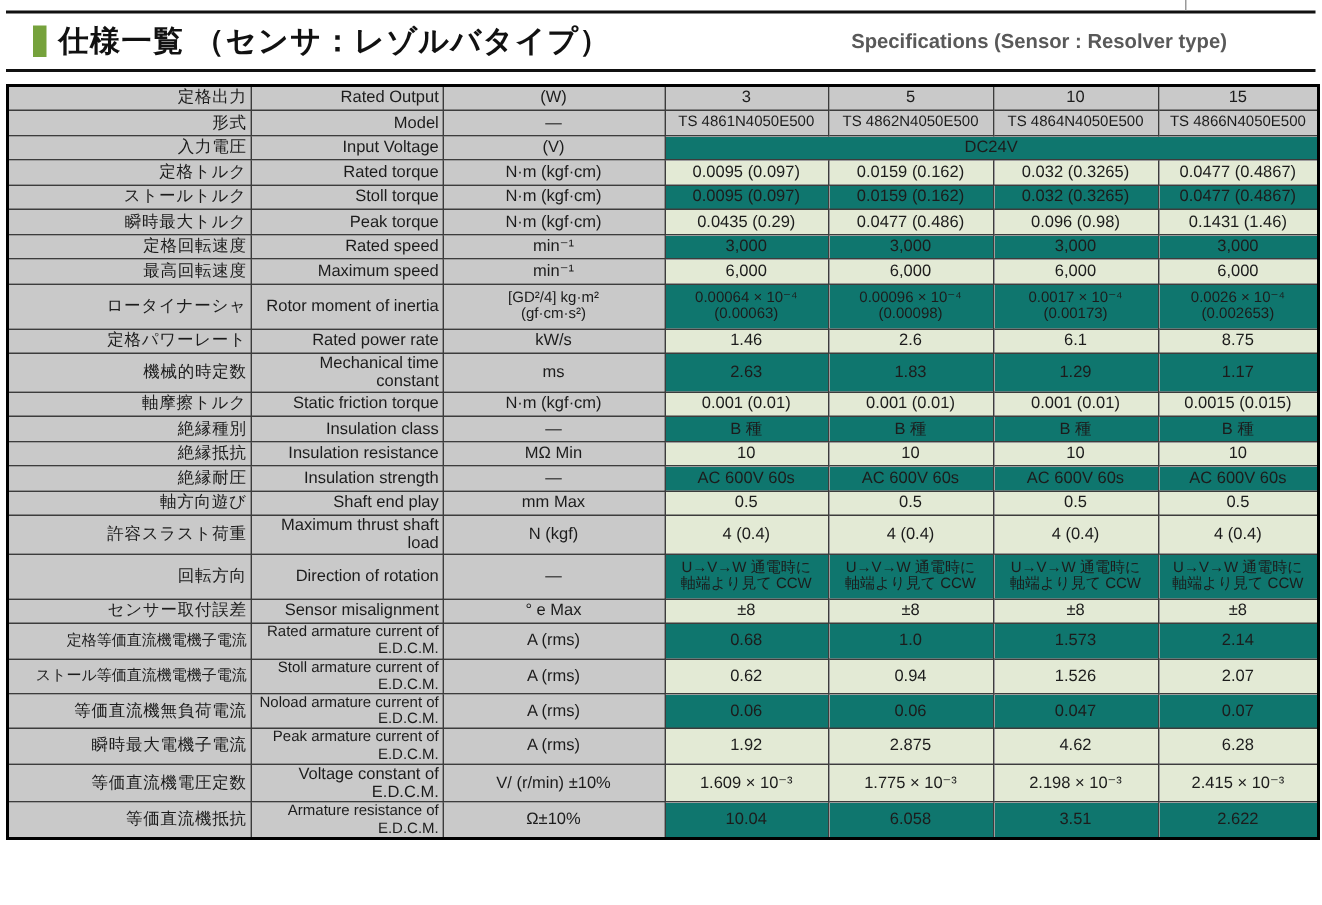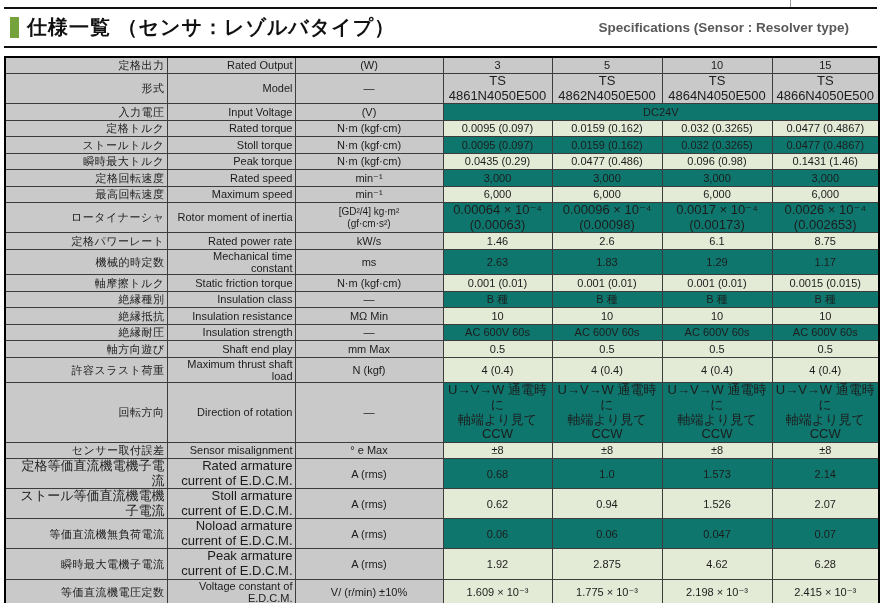--- a/index.html
+++ b/index.html
@@ -15,33 +15,33 @@
   .page { position: absolute; inset: 0; }
   .top-divider {
     position: absolute; left: 790px; top: 0; width: 1px; height: 7px;
     background: #9a9a9a;
   }
   .rule { margin: 0 4px; background: #111; }
   .rule-top { margin-top: 7px; height: 2px; }
   .rule-bottom { height: 2px; }
   .title-row {
     display: flex; align-items: center;
-    height: 37px; padding: 0 4px;
+    height: 37px; padding: 0 16px;
   }
   .accent-bar {
     width: 9px; height: 21px; background: #76a23c;
     margin-left: 6px; margin-right: 8px; flex: 0 0 auto;
   }
   .page-title {
     margin: 0; font-size: 20px; font-weight: bold; letter-spacing: 1px;
     color: #111; flex: 1 1 auto;
   }
   .page-subtitle {
     font-size: 13.5px; font-weight: bold; color: #595959;
-    margin-right: 28px; white-space: nowrap;
+    margin-right: 47px; white-space: nowrap;
   }
   table.spec {
     border-collapse: collapse; table-layout: fixed;
     margin: 8px 0 0 4px;
     width: 874px;
     border: 2px solid #000;
   }
   td {
     border: 1px solid #3c3c3c;
     font-size: 11px;
@@ -53,21 +53,21 @@
   }
   tr.normal { height: 16.5px; }
   tr.tall   { height: 30px; }
   td.lab  { background: #c9c9c9; text-align: right; padding-left: 5px; }
   td.ja   { letter-spacing: 0.5px; }
   td.unit { background: #c9c9c9; text-align: center; }
   td.val  { text-align: center; }
   td.bg-gray  { background: #c9c9c9; }
   td.bg-white { background: #0f766e; }
   td.bg-green { background: #e3ead5; }
-  td.sm  { font-size: 13px; letter-spacing: 0; }
+  td.sm  { font-size: 10px; letter-spacing: 0; }
   td.sm2 { font-size: 10px; }
 </style>
 </head>
 <body>
 
 <div class="page">
   <div class="top-divider"></div>
   <div class="rule rule-top"></div>
   <div class="title-row">
     <span class="accent-bar"></span>

